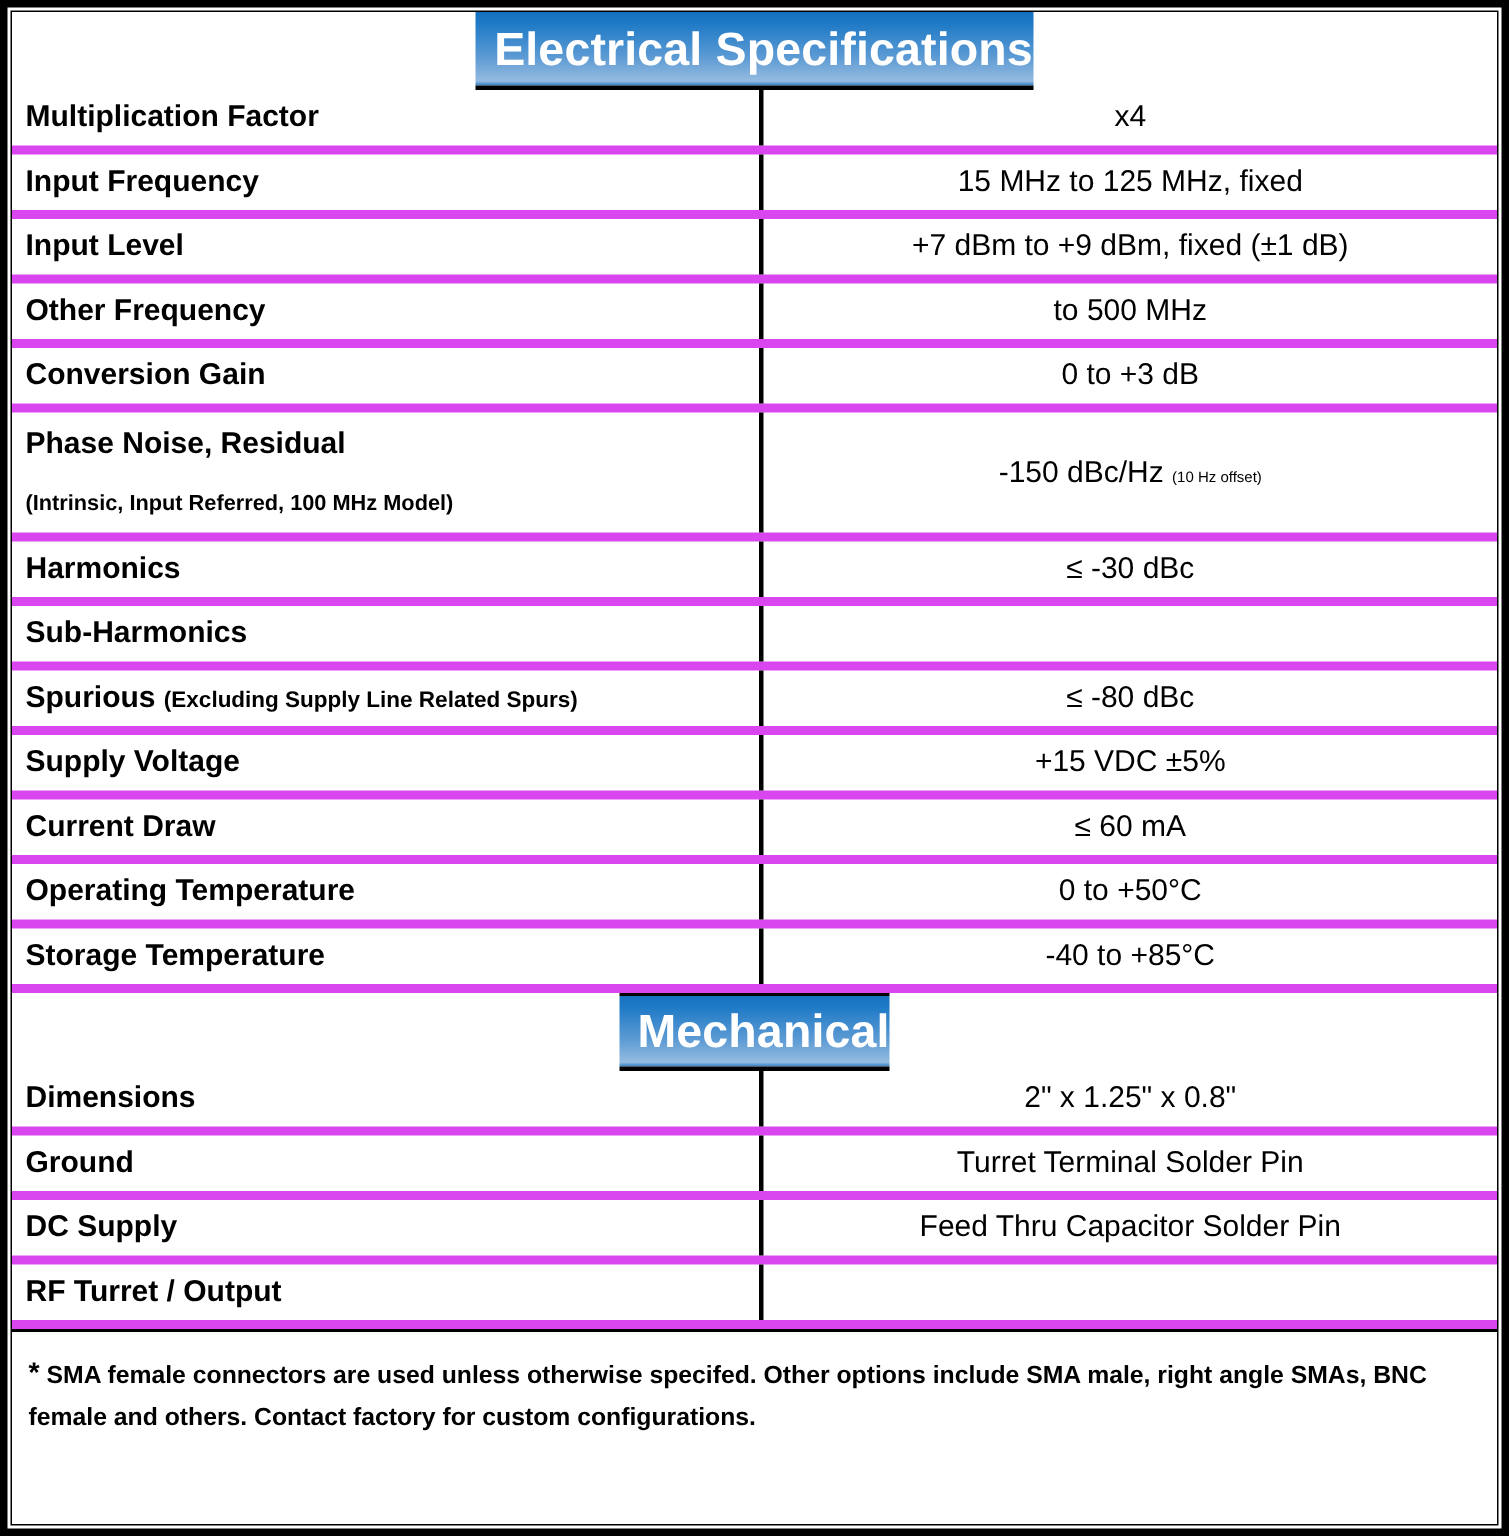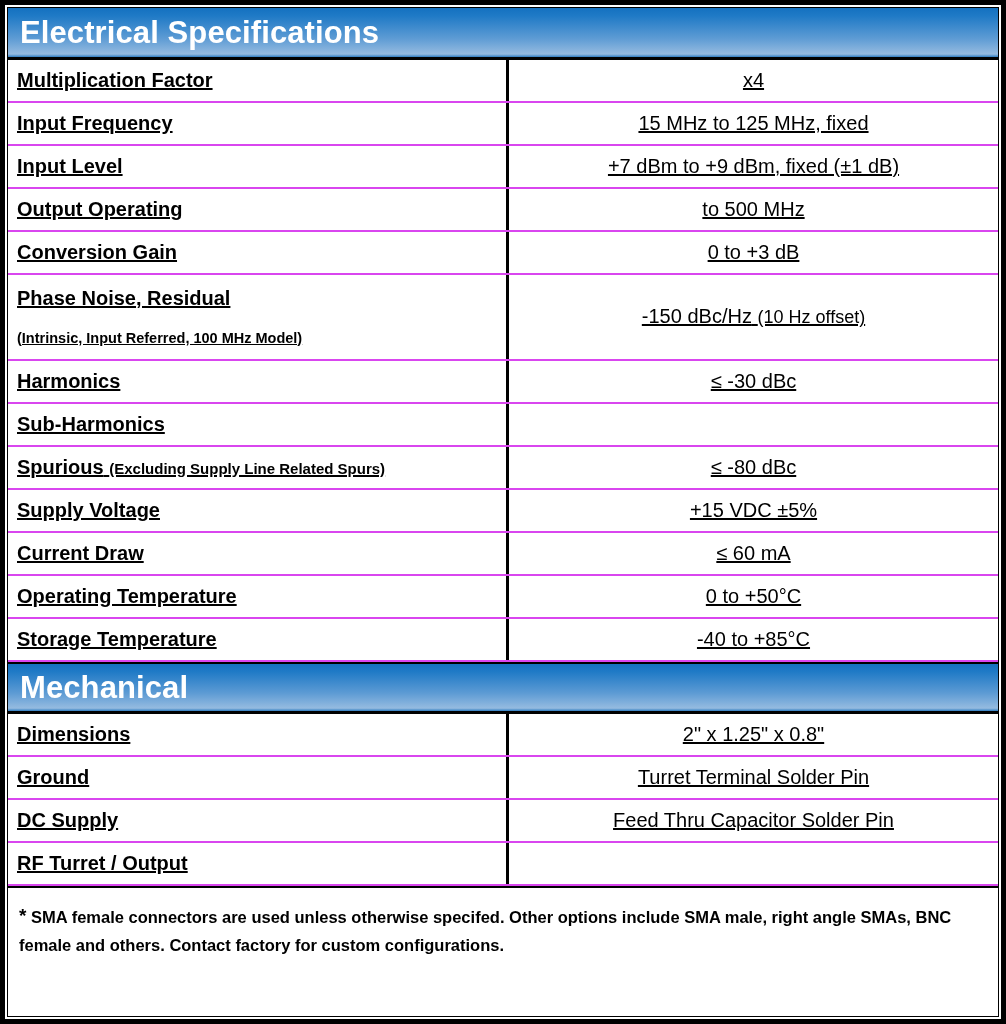--- a/index.html
+++ b/index.html
@@ -25,20 +25,21 @@
     padding: 2px;
   }
   .sheet-inner {
     box-sizing: border-box;
     width: 100%;
     height: 100%;
     border: 1px solid #000000;
     background: #ffffff;
     display: flex;
     flex-direction: column;
+    align-items: center;
   }
 
   
   .section-header {
     box-sizing: border-box;
     height: 52px;
     flex: 0 0 52px;
     background: linear-gradient(to bottom, #1471c0 0%, #1f7ac6 16%, #5d9bd4 62%, #95bbe0 94%, #2f7dc1 100%);
     border-bottom: 3px solid #000000;
     display: flex;
@@ -55,23 +56,22 @@
     line-height: 1;
     letter-spacing: 0.1px;
     white-space: nowrap;
   }
 
   
   .row {
     box-sizing: border-box;
     display: flex;
     width: 100%;
-    border-bottom: 2px solid #d946ef;
+    border-bottom: 6px solid #d946ef;
     min-height: 43px;
-    text-decoration: underline;
   }
   .row.tall {
     min-height: 86px;
   }
   .row:last-child {
     border-bottom: none;
   }
 
   .cell-label {
     box-sizing: border-box;
@@ -106,21 +106,21 @@
     font-weight: bold;
     margin-top: 20px;
   }
   .label-inline-sub {
     font-size: 15px;
     font-weight: bold;
   }
   .value-line { display: block; }
   .value-line + .value-line { margin-top: 13px; }
   .value-note {
-    font-size: 18px;
+    font-size: 10px;
   }
 
   
   .footnote {
     box-sizing: border-box;
     flex: 1 1 auto;
     border-top: 2px solid #000000;
     padding: 13px 14px 10px 11px;
     font-size: 16.5px;
     font-weight: bold;
@@ -163,21 +163,21 @@
       <div class="cell-label">
         <span class="label-main">Input Level</span>
       </div>
       <div class="cell-value">
         <span class="value-line">+7 dBm to +9 dBm, fixed (±1 dB)</span>
       </div>
     </div>
 
     <div class="row">
       <div class="cell-label">
-        <span class="label-main">Output Operating</span>
+        <span class="label-main">Other Frequency</span>
       </div>
       <div class="cell-value">
         <span class="value-line">to 500 MHz</span>
       </div>
     </div>
 
     <div class="row">
       <div class="cell-label">
         <span class="label-main">Conversion Gain</span>
       </div>

